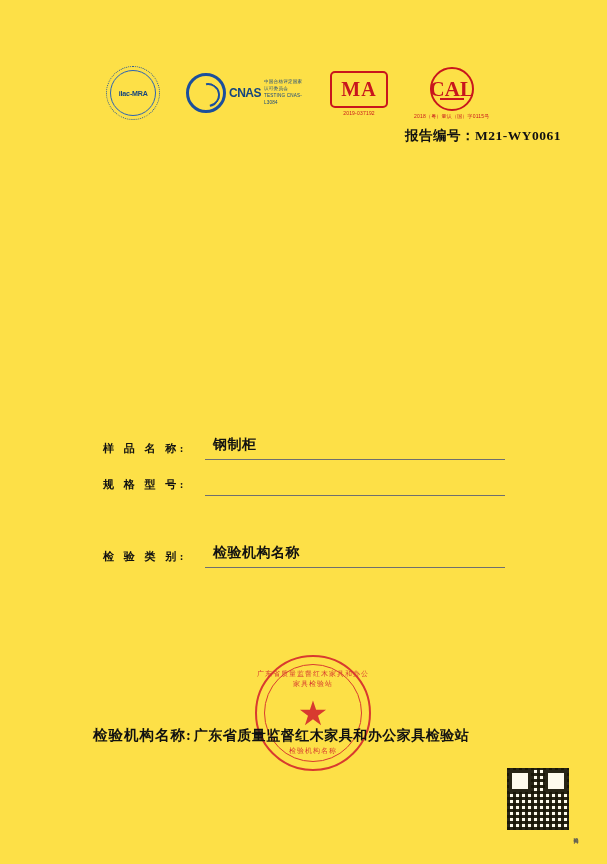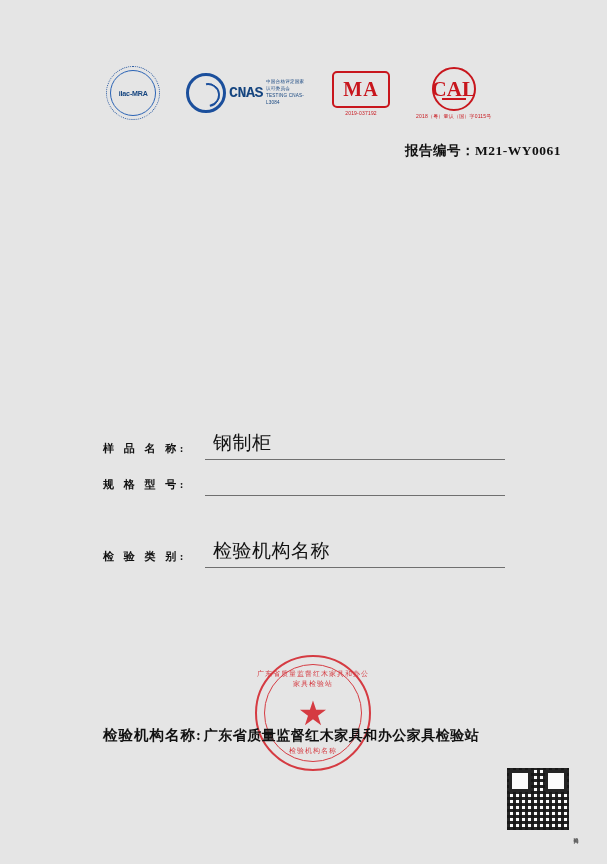--- a/index.html
+++ b/index.html
@@ -12,21 +12,21 @@
     height: 864px;
     position: relative;
     font-family: "Liberation Sans", sans-serif;
     color: #1a1a1a;
     overflow: hidden;
   }
 
   .page {
     position: absolute;
     inset: 0;
-    background: #e5e5e5;
+    background: #fde047;
   }
 
   
   .logo-row {
     position: absolute;
     top: 62px;
     left: 106px;
     width: 400px;
     height: 62px;
     display: flex;
@@ -85,25 +85,25 @@
     width: 20px;
     height: 20px;
     margin: -10px 0 0 -10px;
     border-radius: 50%;
     border: 2px solid #1b4f9c;
     border-left-color: transparent;
     border-bottom-color: transparent;
     transform: rotate(35deg);
   }
   .cnas-text {
-    font-size: 15px;
+    font-size: 12px;
     font-weight: bold;
     color: #14447f;
     letter-spacing: -0.5px;
-    font-family: Liberation Mono, monospace;
+    font-family: Liberation Sans, sans-serif;
     line-height: 1;
   }
   .cnas-sub {
     font-size: 4.6px;
     color: #14447f;
     line-height: 1.5;
     letter-spacing: 0.2px;
     max-width: 40px;
   }
 
@@ -165,21 +165,21 @@
   .cal-code {
     font-size: 5px;
     color: #c8161d;
     margin-top: 2px;
     letter-spacing: 0.2px;
   }
 
   
   .report-no {
     position: absolute;
-    top: 142px;
+    top: 127px;
     right: 46px;
     font-size: 13.5px;
     font-weight: bold;
     color: #111;
     letter-spacing: 0.5px;
     font-family: "Liberation Serif", serif;
   }
 
   
   .doc-title {
@@ -219,22 +219,22 @@
     padding-bottom: 4px;
     white-space: nowrap;
   }
   .field-value-wrap {
     flex: 1 1 auto;
     border-bottom: 1px solid #6f6f6f;
     padding: 0 0 4px 8px;
     min-height: 20px;
   }
   .field-value {
-    font-size: 19px;
-    font-weight: normal;
+    font-size: 14px;
+    font-weight: bold;
     color: #111;
     letter-spacing: 0.5px;
     font-family: "Liberation Serif", serif;
     line-height: 1.2;
   }
 
   
   .seal {
     position: absolute;
     left: 255px;
@@ -267,21 +267,21 @@
   .seal-inner-ring {
     position: absolute;
     left: 7px; top: 7px; right: 7px; bottom: 7px;
     border-radius: 50%;
     border: 0.8px solid #d3242c;
   }
 
   
   .org-line {
     position: absolute;
-    left: 103px;
+    left: 93px;
     top: 726px;
     width: 420px;
     display: flex;
     align-items: flex-end;
   }
   .org-label {
     font-size: 14.5px;
     font-weight: bold;
     color: #111;
     letter-spacing: 1px;

